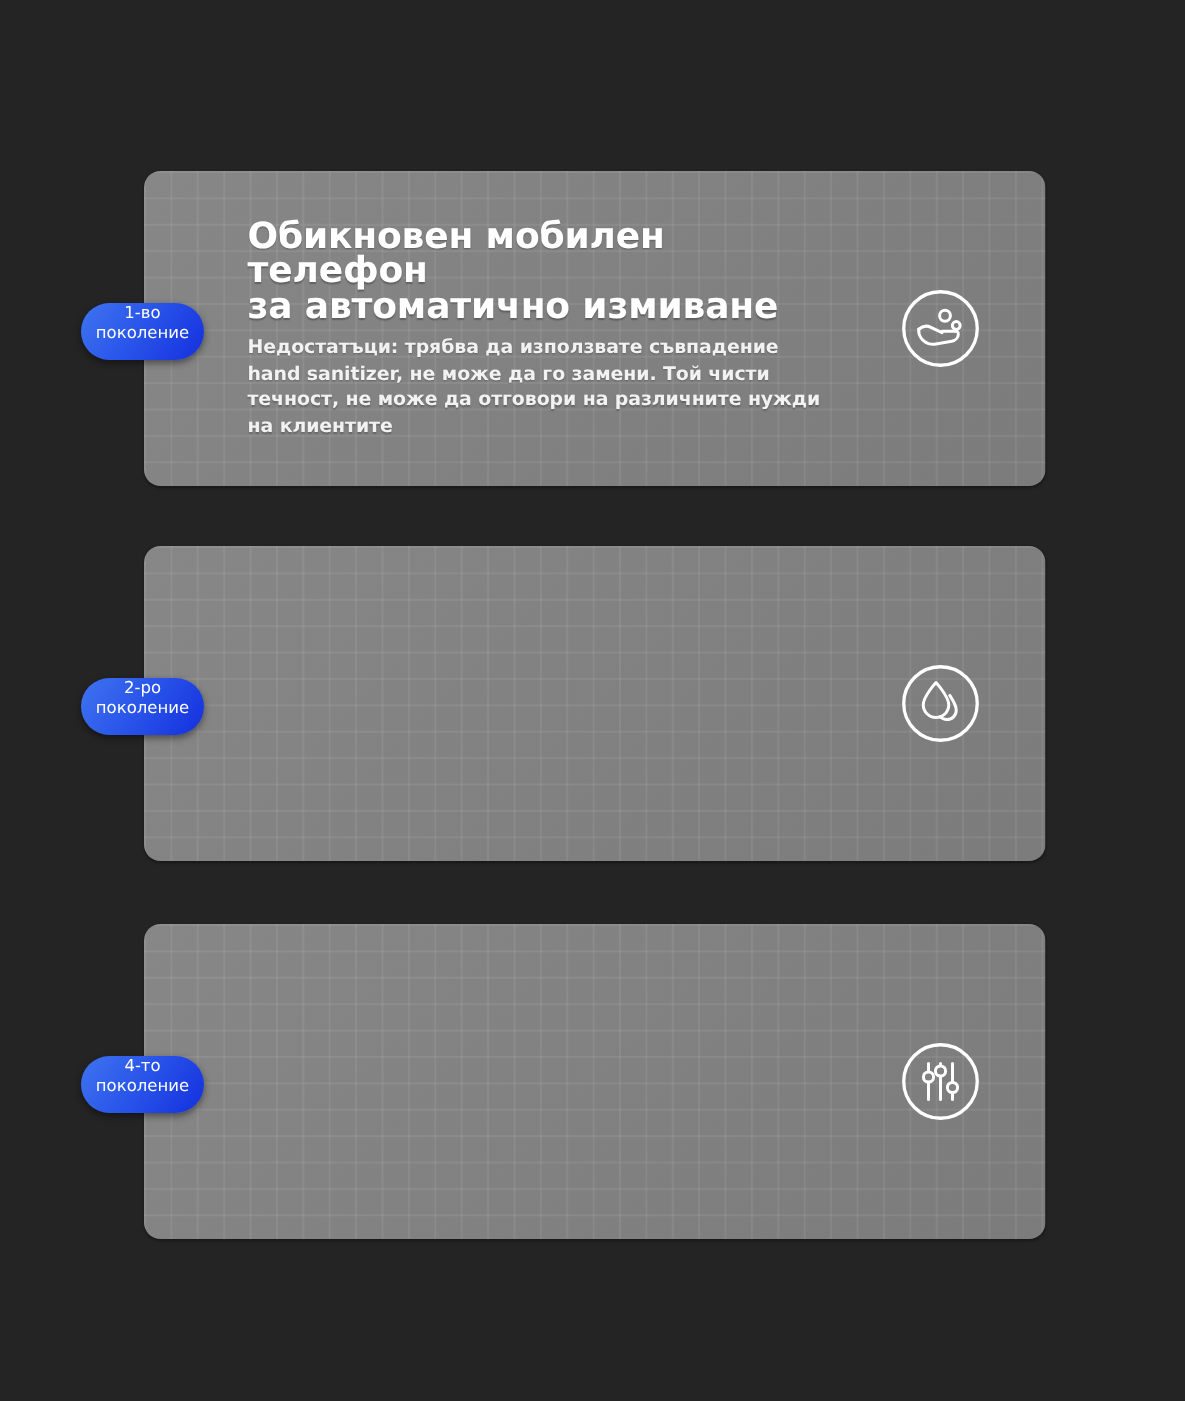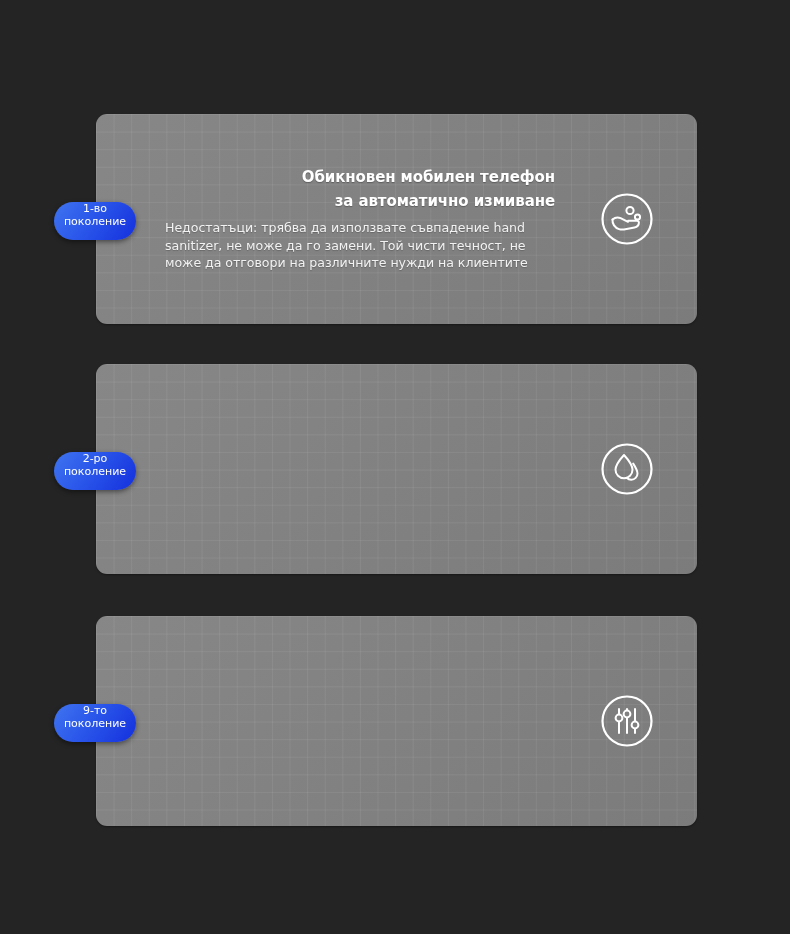--- a/index.html
+++ b/index.html
@@ -64,34 +64,33 @@
     width: 390px;
     height: 100%;
     display: flex;
     flex-direction: column;
     justify-content: center;
     z-index: 2;
   }
 
   .card-title {
     color: #ffffff;
-    font-size: 15px;
+    font-size: 24px;
     font-weight: bold;
     line-height: 23.5px;
     letter-spacing: -0.1px;
     margin: 0 0 6px 0;
     white-space: pre-line;
     text-shadow: 0 1px 1px rgba(0,0,0,0.28);
-    text-align: right;
   }
 
   .card-desc {
     color: #f2f2f2;
     font-size: 12.6px;
-    font-weight: normal;
+    font-weight: bold;
     line-height: 17.5px;
     margin: 0;
     letter-spacing: -0.05px;
     text-shadow: 0 1px 1px rgba(0,0,0,0.22);
   }
 
   .row-3 .card-title { margin-bottom: 13px; }
   .row-3 .card-body { width: 420px; }
   .row-2 .card-body { width: 400px; }
 
@@ -188,18 +187,18 @@
         <svg width="56" height="56" viewBox="0 0 56 56" fill="none">
           <circle cx="28" cy="28" r="24.5" stroke="#ffffff" stroke-width="2.2"></circle>
           <path d="M20 16v24M28 16v24M36 16v24" stroke="#ffffff" stroke-width="2" stroke-linecap="round"></path>
           <circle cx="20" cy="25" r="3.4" fill="#828282" stroke="#ffffff" stroke-width="2"></circle>
           <circle cx="28" cy="21" r="3.4" fill="#828282" stroke="#ffffff" stroke-width="2"></circle>
           <circle cx="36" cy="32" r="3.4" fill="#828282" stroke="#ffffff" stroke-width="2"></circle>
         </svg>
       </div>
     </div>
     <div class="gen-badge">
-      <span class="badge-line-1">9-то</span>
+      <span class="badge-line-1">4-то</span>
       <span class="badge-line-2">поколение</span>
     </div>
   </div>
 
 </div>
 
 </body></html>

